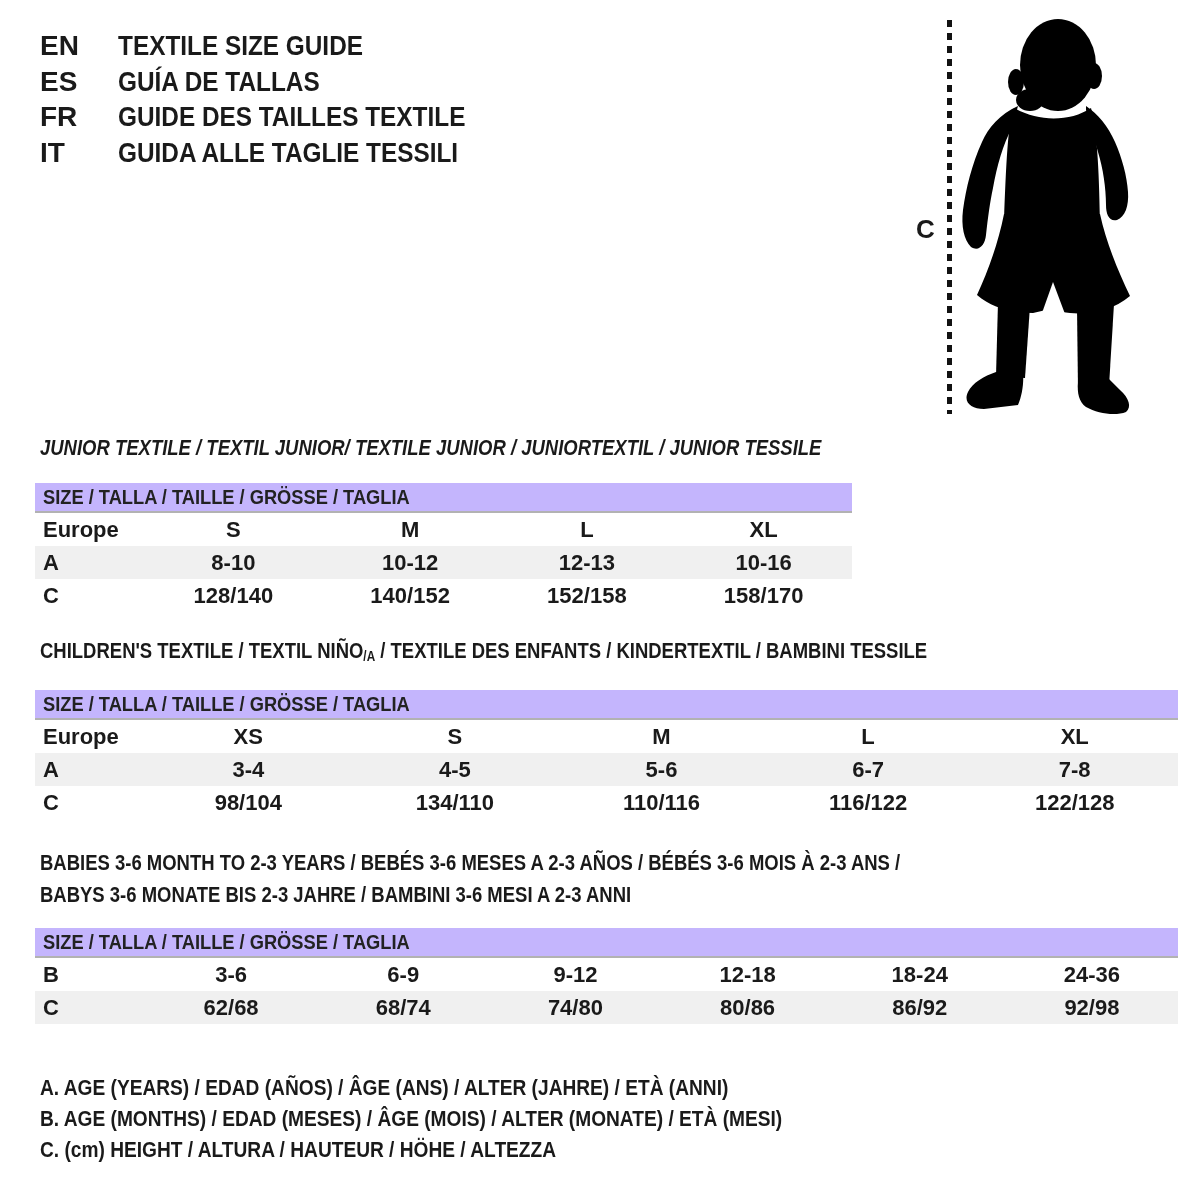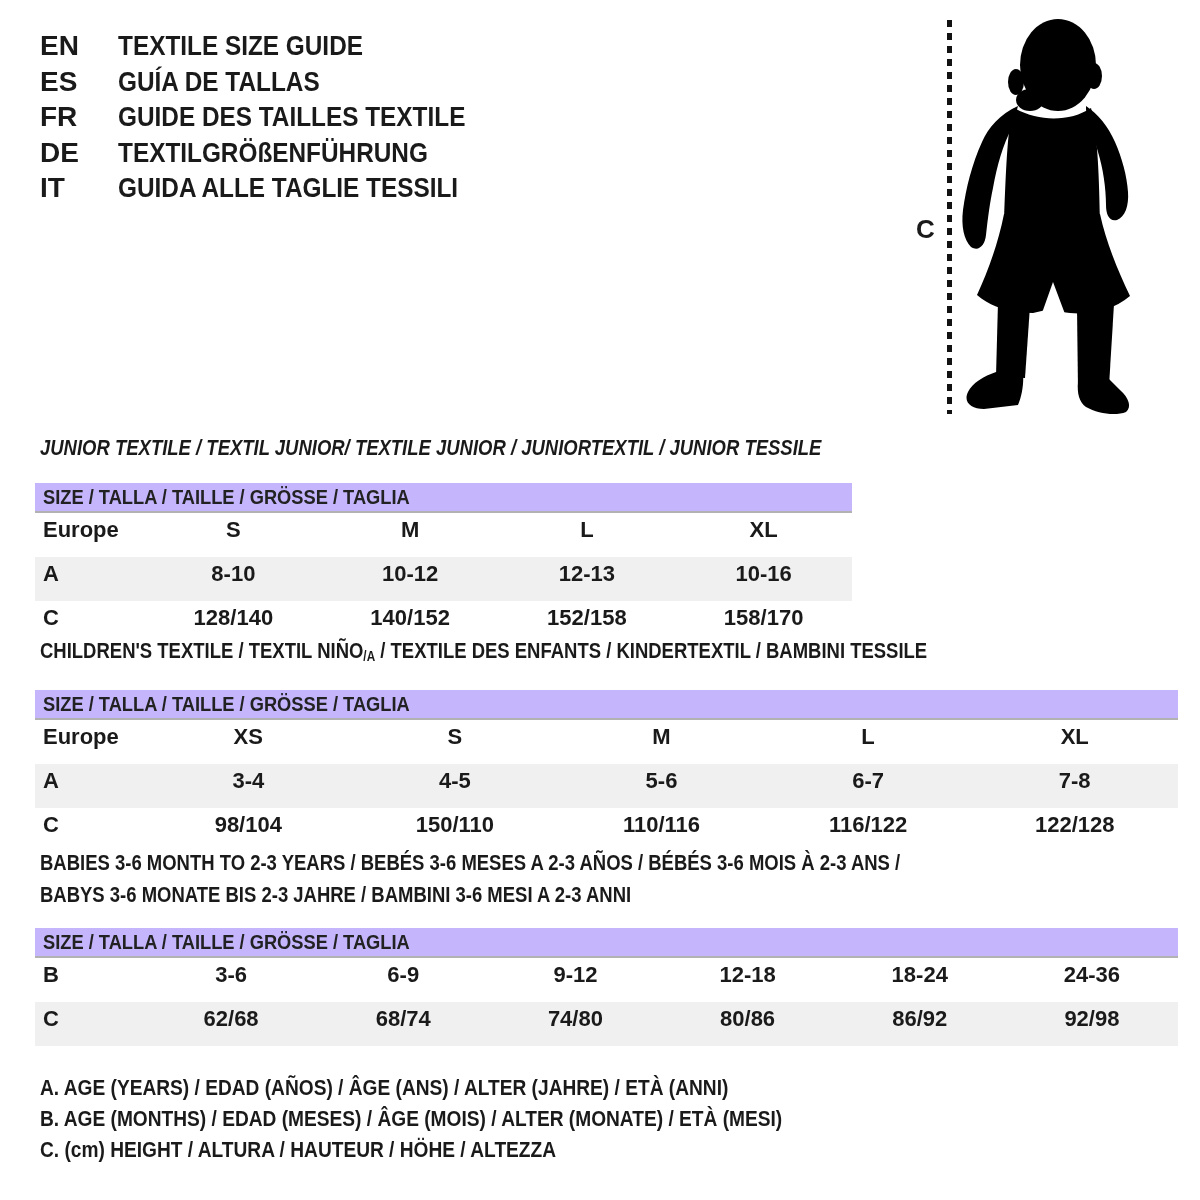--- a/index.html
+++ b/index.html
@@ -27,21 +27,21 @@
   
   .sec-heading{font-size:22px;line-height:24px;}
   .sub{font-size:14px;vertical-align:-3px;}
 
   
   .size-table{left:35px;}
   .size-bar{
     height:28px;line-height:28px;border-bottom:2px solid #b2b2b2;
     background:#c4b5fd;padding-left:8px;font-size:21px;color:#222;
   }
-  .trow{display:grid;height:44px;line-height:33px;font-size:22px;}
+  .trow{display:grid;height:33px;line-height:33px;font-size:22px;}
   .cols4{grid-template-columns:110px repeat(4,1fr);}
   .cols5{grid-template-columns:110px repeat(5,1fr);}
   .cols6{grid-template-columns:110px repeat(6,1fr);}
   .row-alt{background:#f0f0f0;}
   .tl{padding-left:8px;text-align:left;}
   .tc{text-align:center;}
 
   
   .legend{left:40px;top:1072px;font-size:22px;line-height:31px;}
 </style>
@@ -53,24 +53,20 @@
     <span>EN</span>
     <span class="cond c87">TEXTILE SIZE GUIDE</span>
   </div>
   <div class="lang-row">
     <span>ES</span>
     <span class="cond c87">GUÍA DE TALLAS</span>
   </div>
   <div class="lang-row">
     <span>FR</span>
     <span class="cond c87">GUIDE DES TAILLES TEXTILE</span>
-  </div>
-  <div class="lang-row">
-    <span>DE</span>
-    <span class="cond c87">TEXTILGRÖßENFÜHRUNG</span>
   </div>
   <div class="lang-row">
     <span>IT</span>
     <span class="cond c87">GUIDA ALLE TAGLIE TESSILI</span>
   </div>
 </div>
 
 <div class="abs dash-line"></div>
 <div class="abs c-label">C</div>
 
@@ -158,21 +154,21 @@
     <span class="tl">A</span>
     <span class="tc">3-4</span>
     <span class="tc">4-5</span>
     <span class="tc">5-6</span>
     <span class="tc">6-7</span>
     <span class="tc">7-8</span>
   </div>
   <div class="trow cols5">
     <span class="tl">C</span>
     <span class="tc">98/104</span>
-    <span class="tc">150/110</span>
+    <span class="tc">134/110</span>
     <span class="tc">110/116</span>
     <span class="tc">116/122</span>
     <span class="tc">122/128</span>
   </div>
 </div>
 
 <div class="abs sec-heading" style="left:40px;top:847px;line-height:32px;">
   <div><span class="cond c84">BABIES 3-6 MONTH TO 2-3 YEARS / BEBÉS 3-6 MESES A 2-3 AÑOS / BÉBÉS 3-6 MOIS À 2-3 ANS /</span></div>
   <div><span class="cond c84">BABYS 3-6 MONATE BIS 2-3 JAHRE / BAMBINI 3-6 MESI A 2-3 ANNI</span></div>
 </div>

